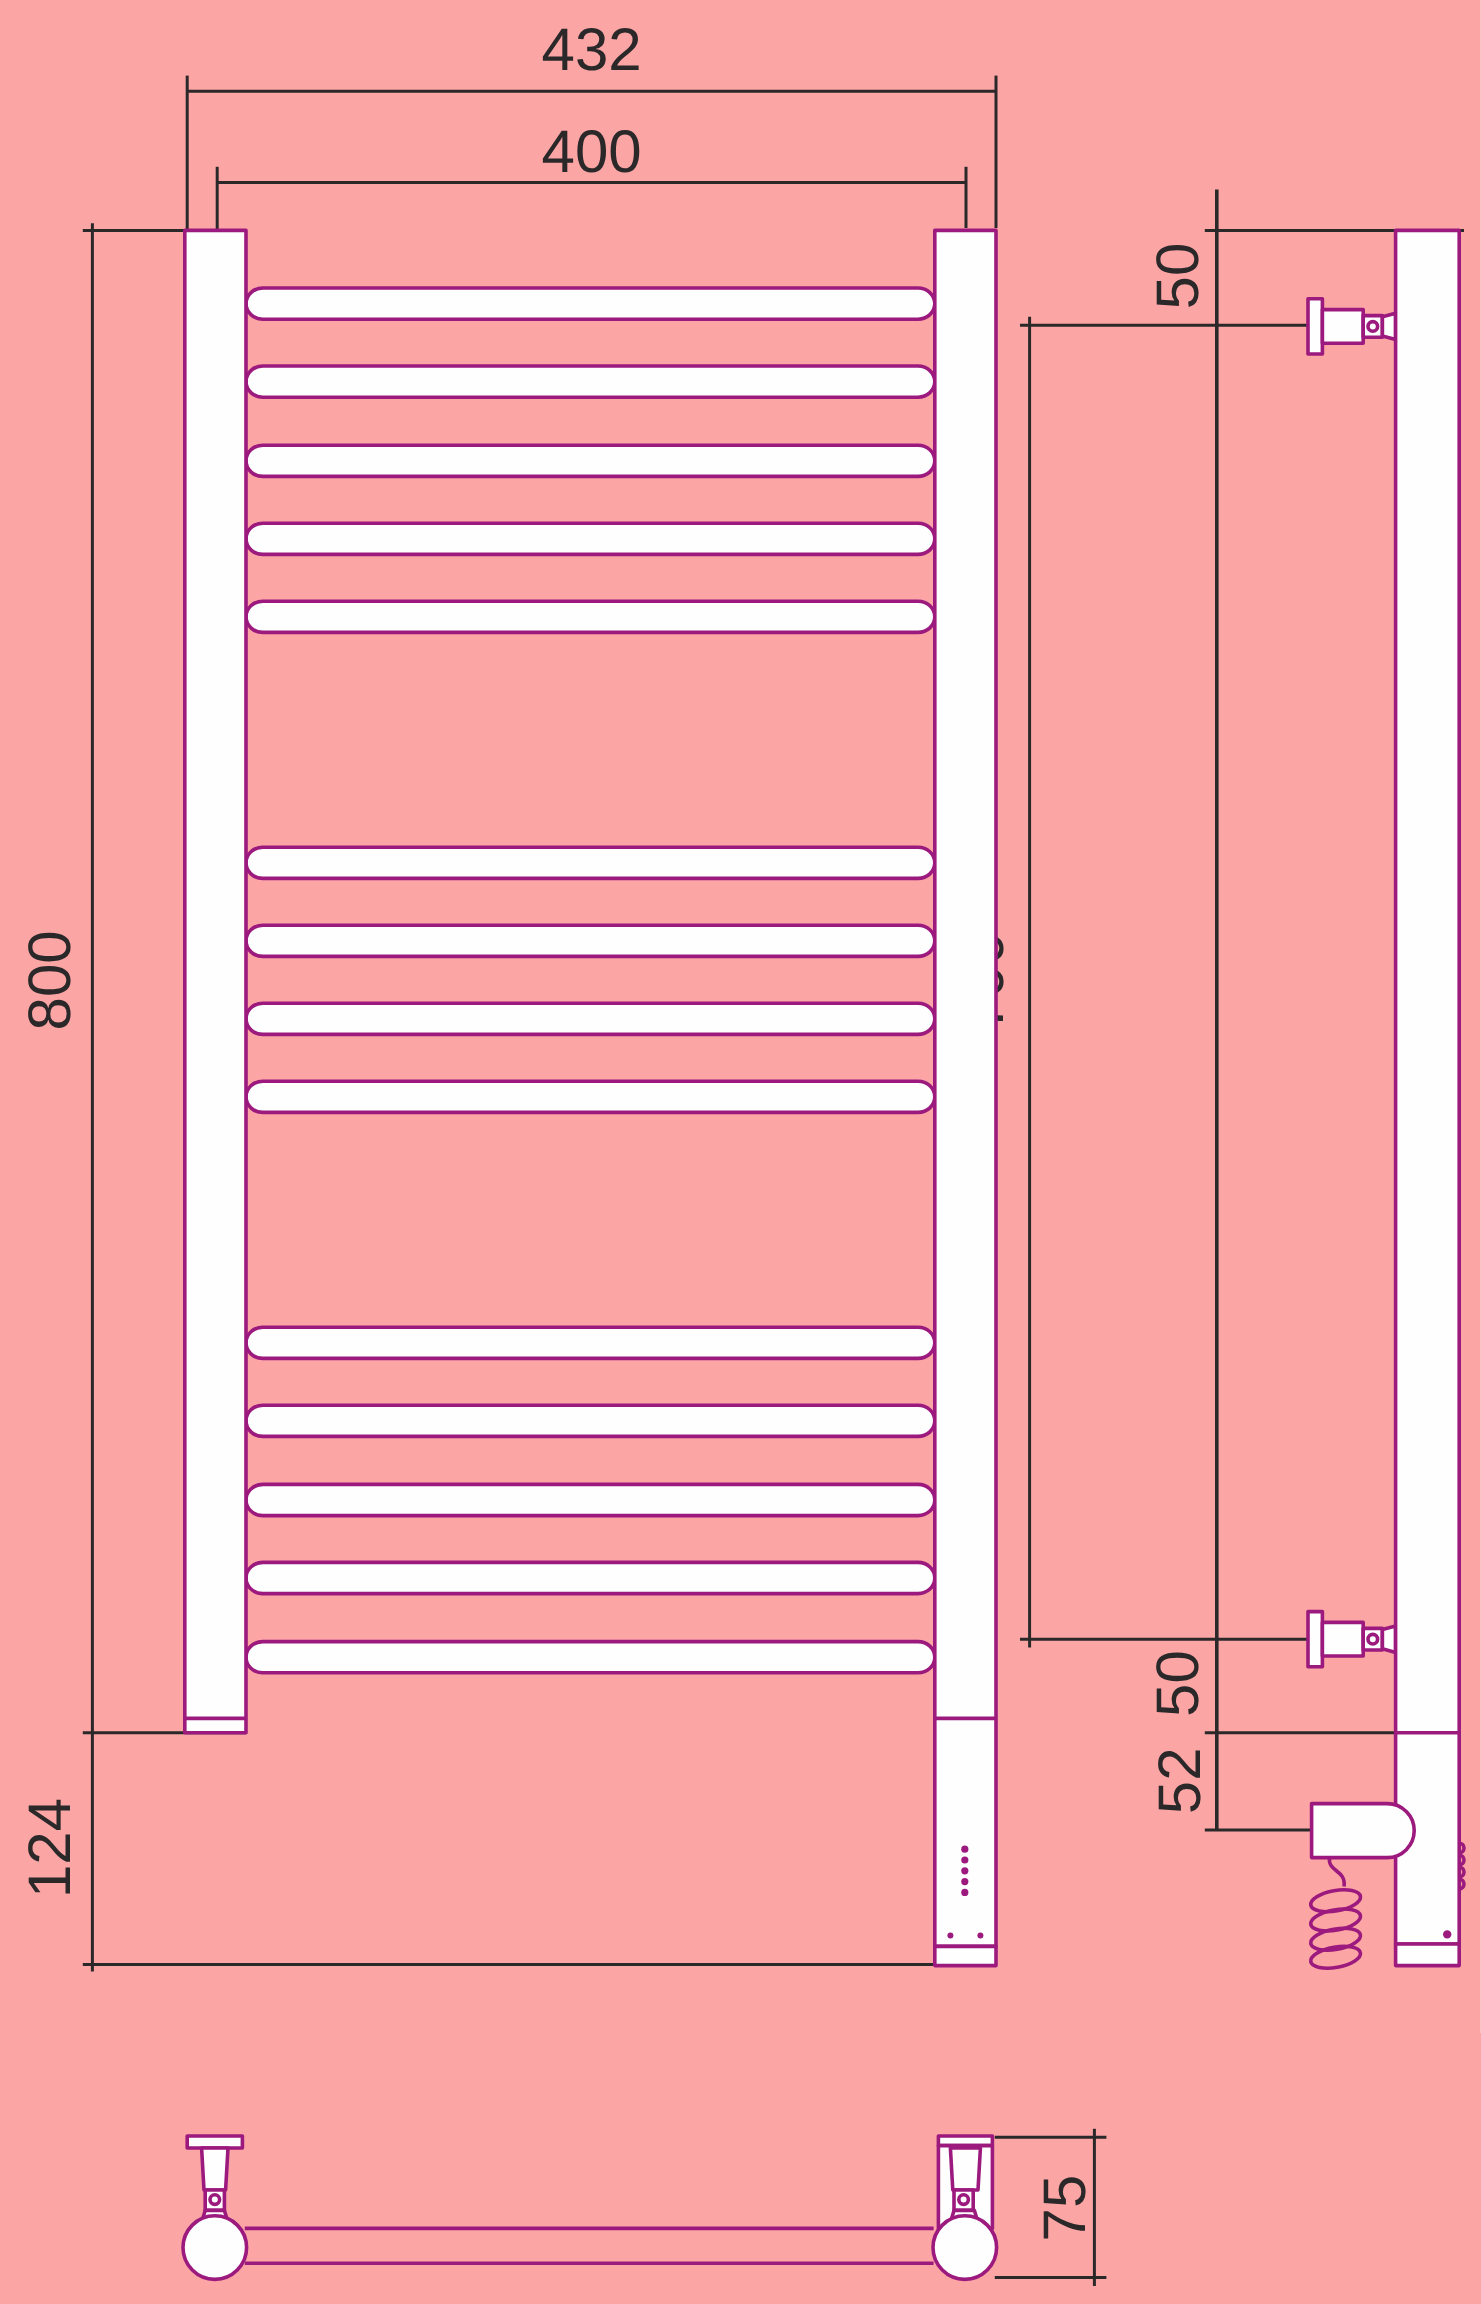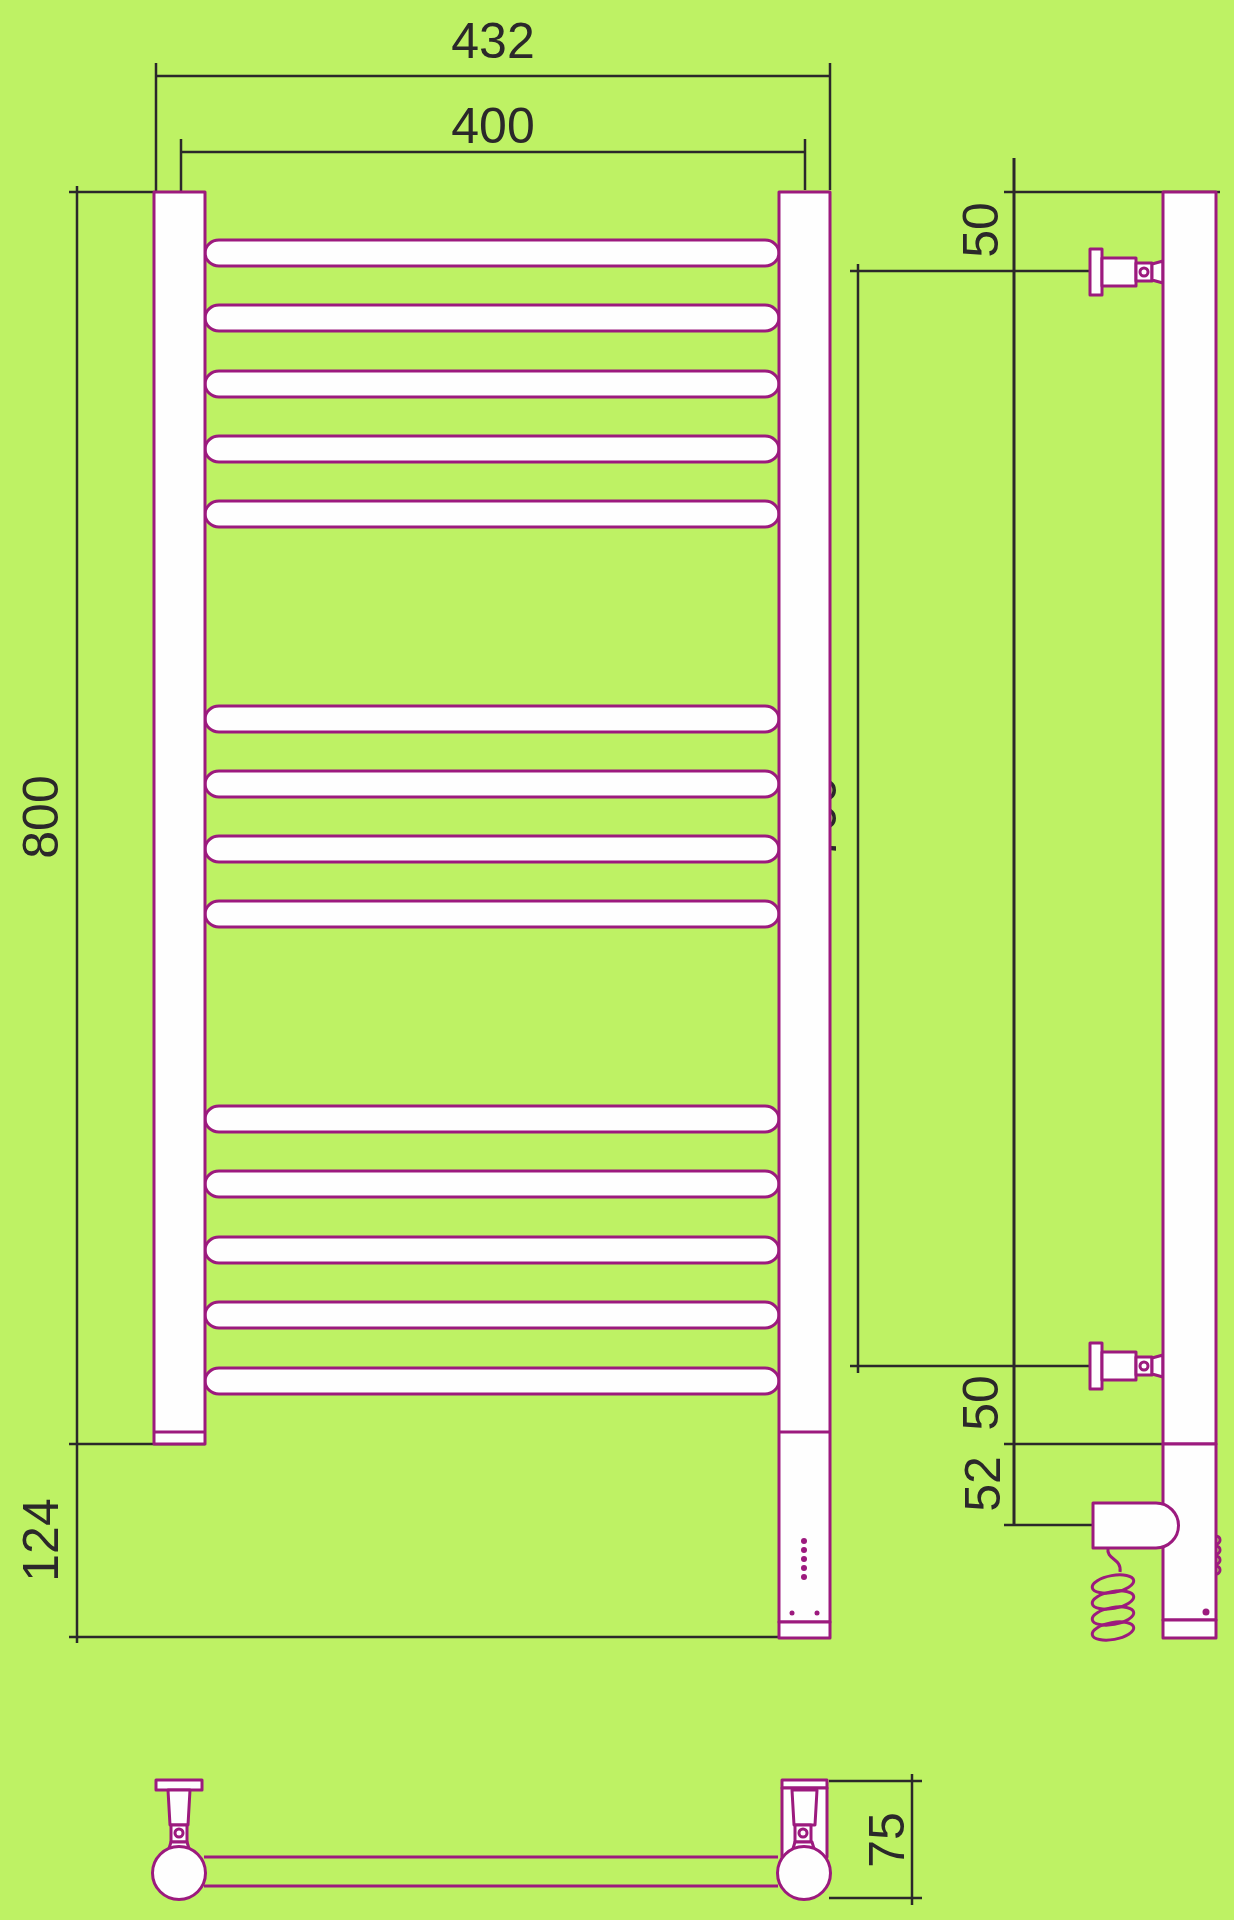--- a/index.html
+++ b/index.html
@@ -5,21 +5,21 @@
   html, body {
     margin: 0;
     padding: 0;
     background: #ffffff;
     font-family: "Liberation Sans", sans-serif;
   }
   .sheet {
     position: relative;
     width: 1234px;
     height: 1920px;
-    background: #bef264;
+    background: #fca5a5;
     overflow: hidden;
   }
   svg { display: block; }
   text {
     font-family: "Liberation Sans", sans-serif;
     font-size: 50px;
     letter-spacing: 0px;
   }
 </style>
 </head>

